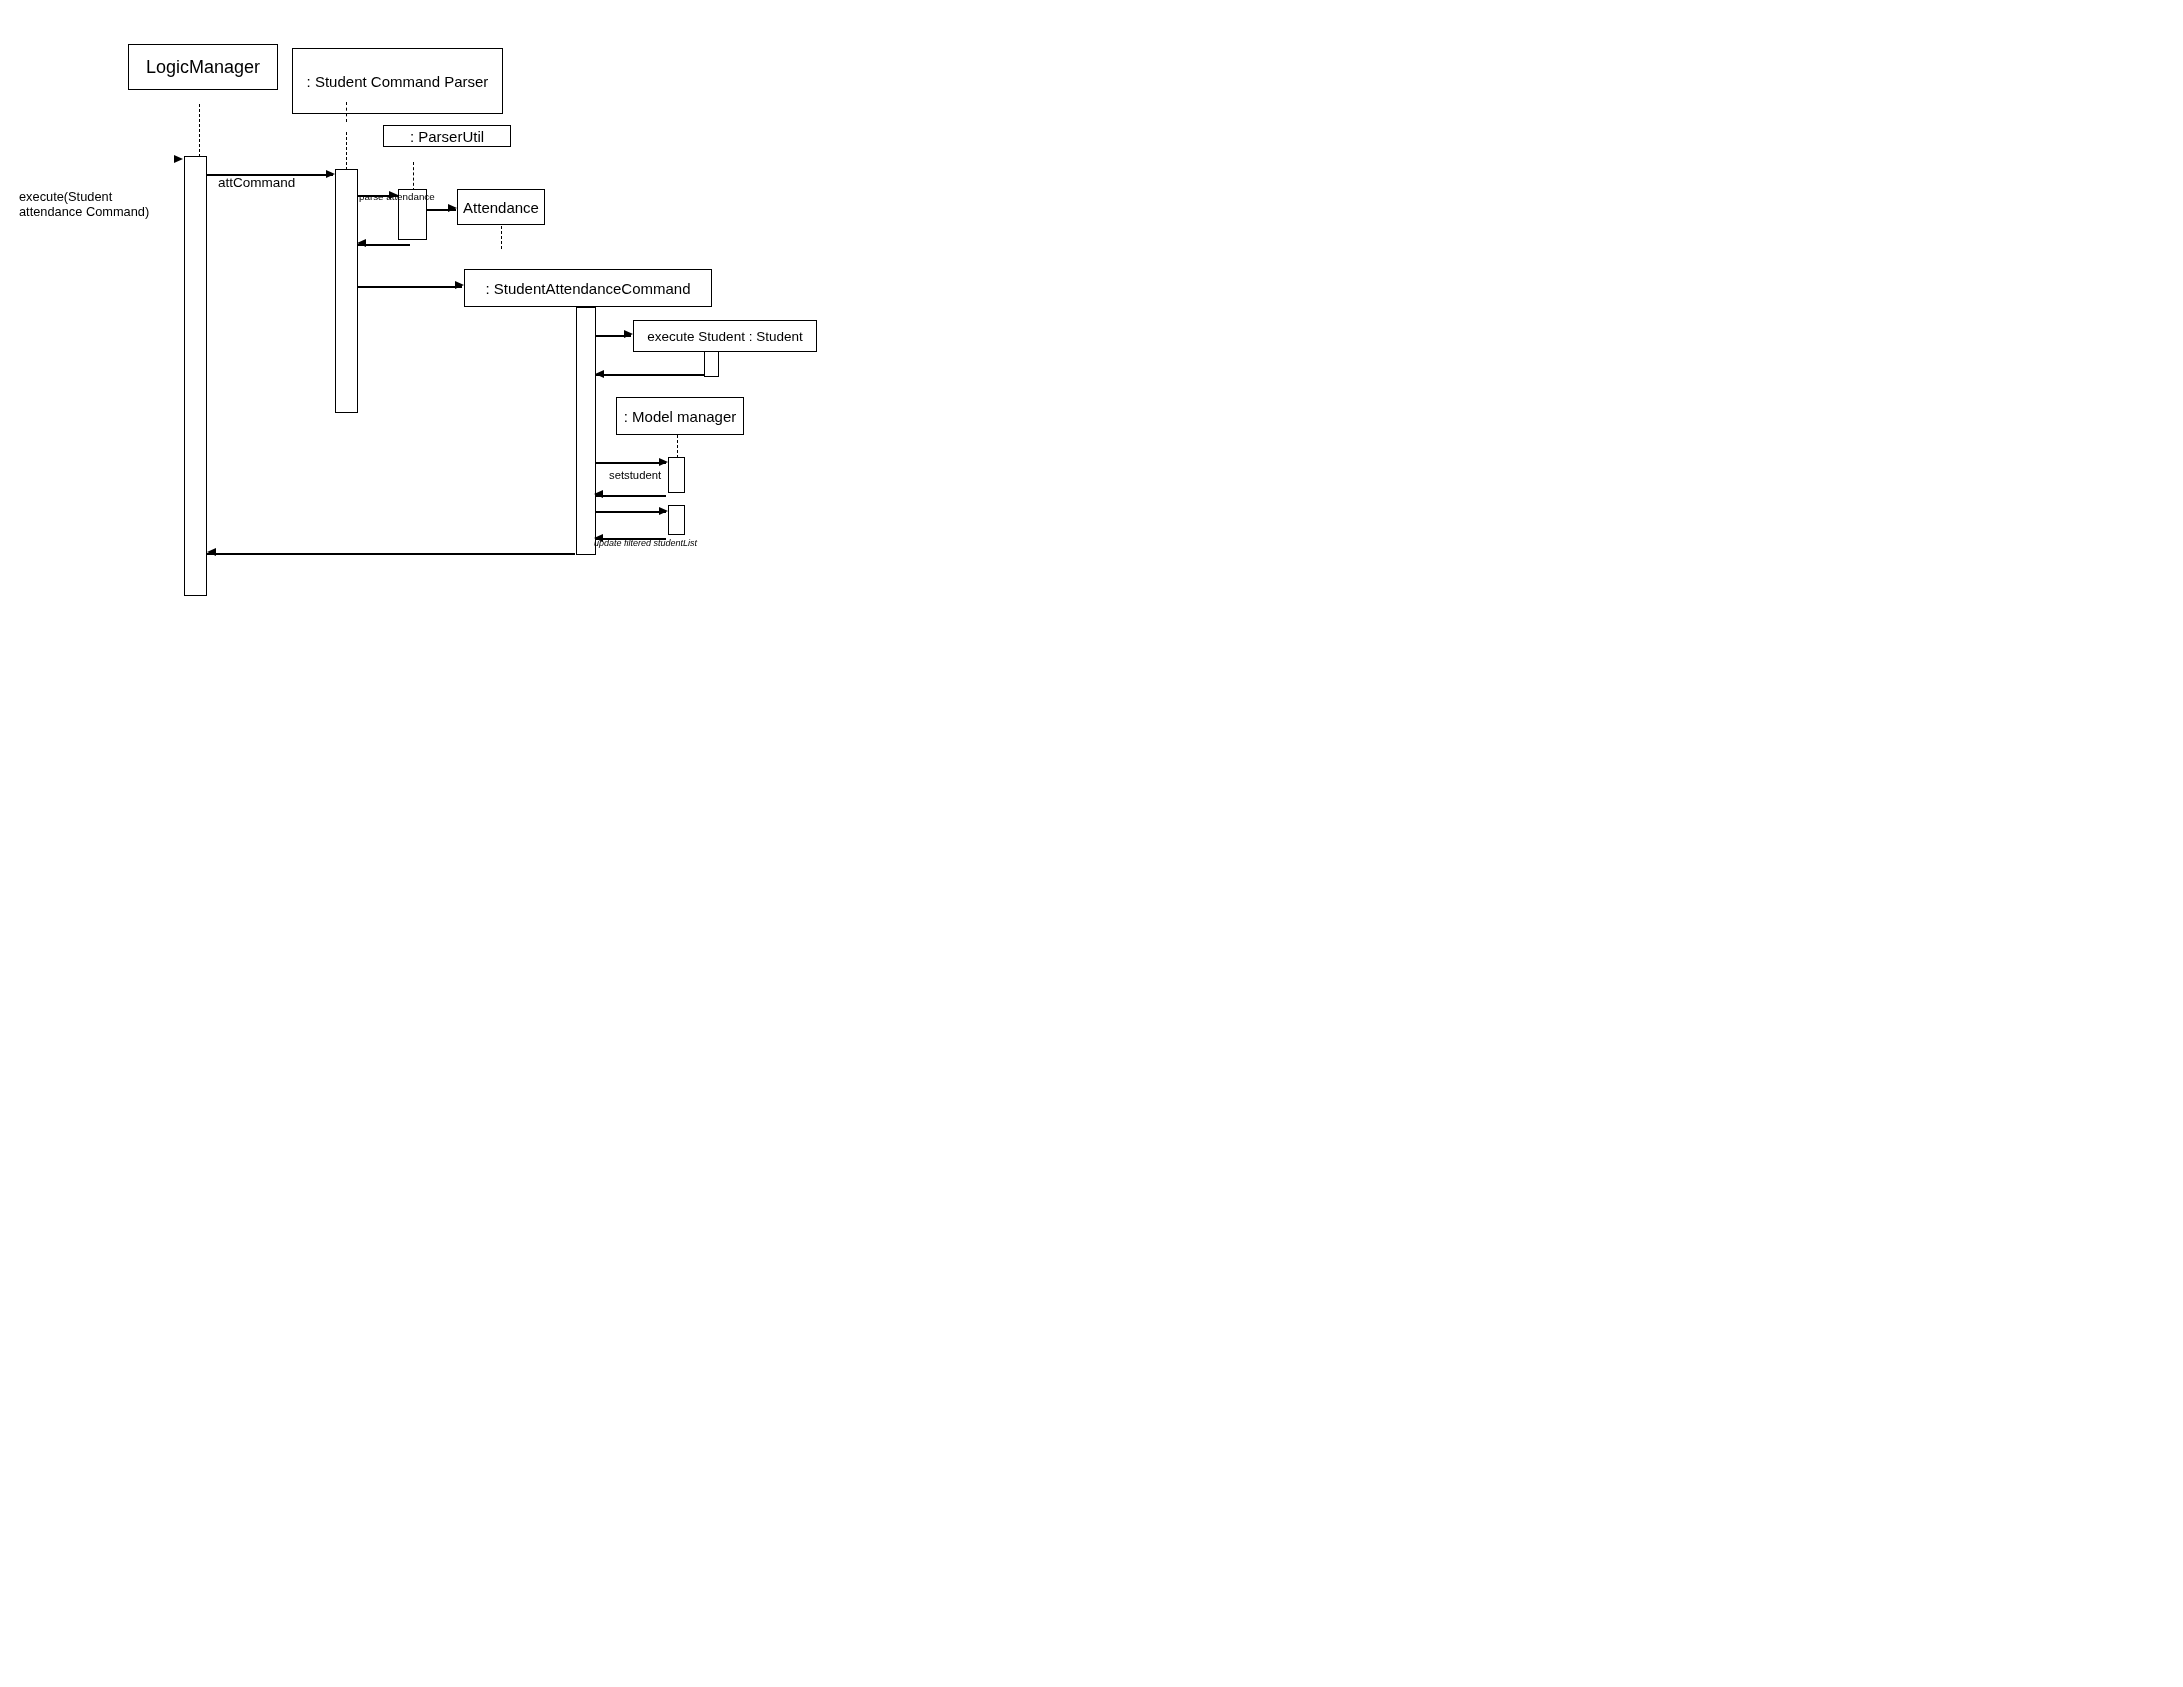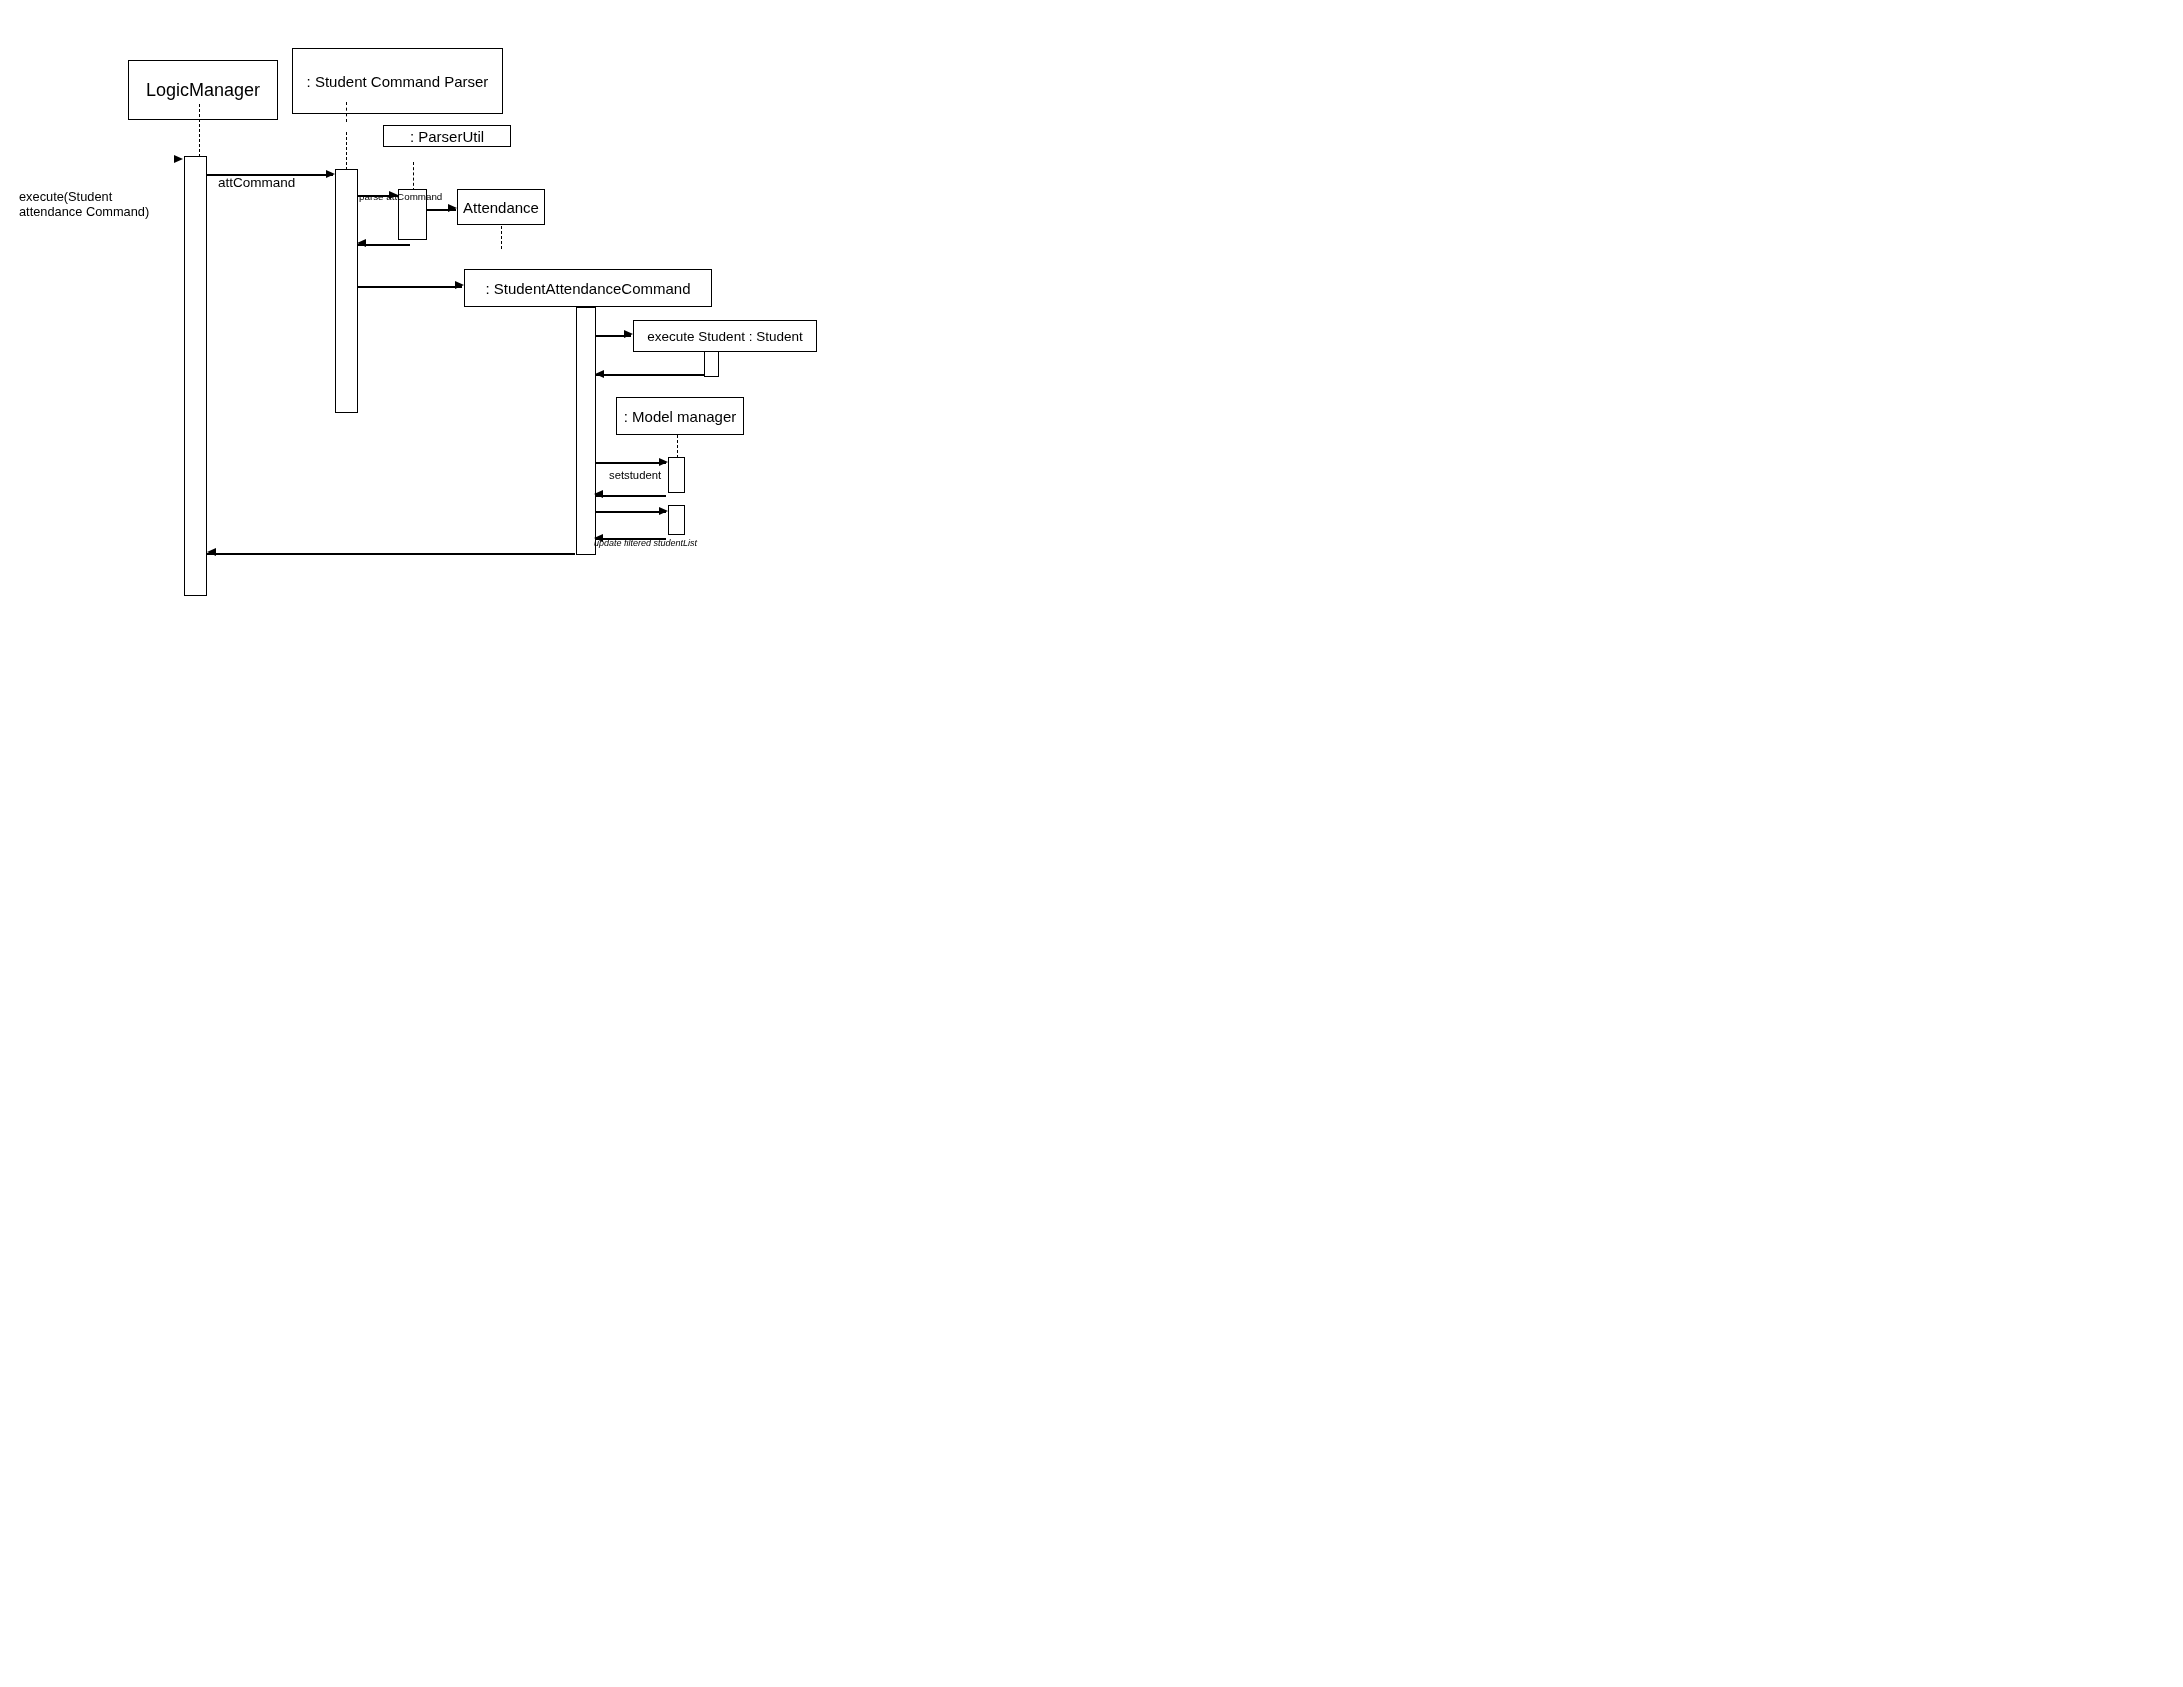--- a/index.html
+++ b/index.html
@@ -53,21 +53,21 @@
       position: absolute;
       width: 0; height: 0;
       border-top: 4.5px solid transparent;
       border-bottom: 4.5px solid transparent;
       border-right: 9px solid #000;
     }
   </style>
 </head>
 <body>
 
-<div class="box" style="left:128px;top:60px;width:150px;height:60px;font-size:18px;justify-content:center;">
+<div class="box" style="left:128px;top:44px;width:150px;height:46px;font-size:18px;justify-content:center;">
   <span>LogicManager</span>
 </div>
 
 <div class="box" style="left:292px;top:48px;width:211px;height:66px;font-size:15px;">
   <span>: Student Command Parser</span>
 </div>
 
 <div class="box" style="left:383px;top:125px;width:128px;height:22px;font-size:15px;">
   <span>: ParserUtil</span>
 </div>
@@ -109,21 +109,21 @@
 
 <div class="arrow-head-right" style="left:174px;top:155px;"></div>
 
 <div class="label" style="left:218px;top:150px;font-size:13.5px;">
   <span>attCommand</span>
 </div>
 <div class="arrow-line" style="left:207px;top:174px;width:126px;"></div>
 <div class="arrow-head-right" style="left:326px;top:170px;"></div>
 
 <div class="label" style="left:359px;top:167px;font-size:9.8px;line-height:1;">
-  <span>parse attCommand</span>
+  <span>parse attendance</span>
 </div>
 <div class="arrow-line" style="left:357px;top:195px;width:41px;"></div>
 <div class="arrow-head-right" style="left:389px;top:191px;"></div>
 
 <div class="arrow-line" style="left:427px;top:209px;width:28.6px;"></div>
 <div class="arrow-head-right" style="left:448px;top:204px;"></div>
 
 <div class="arrow-line" style="left:357px;top:244px;width:53px;"></div>
 <div class="arrow-head-left" style="left:357px;top:239px;"></div>
 

